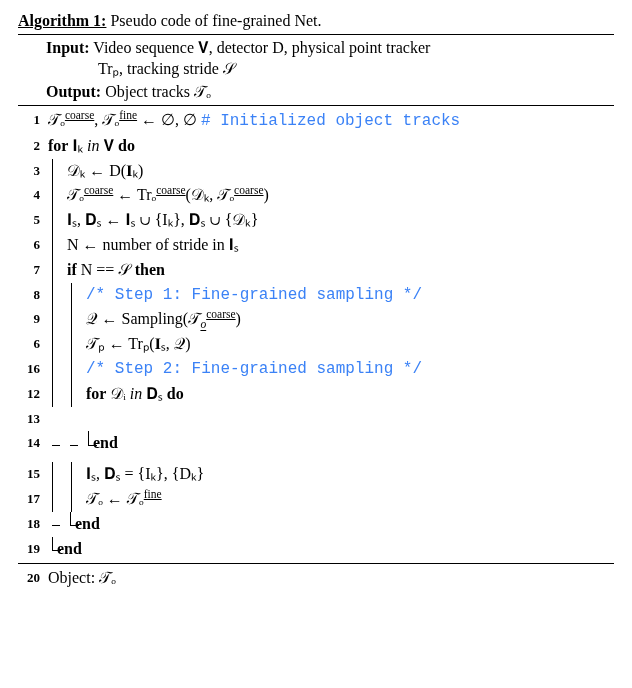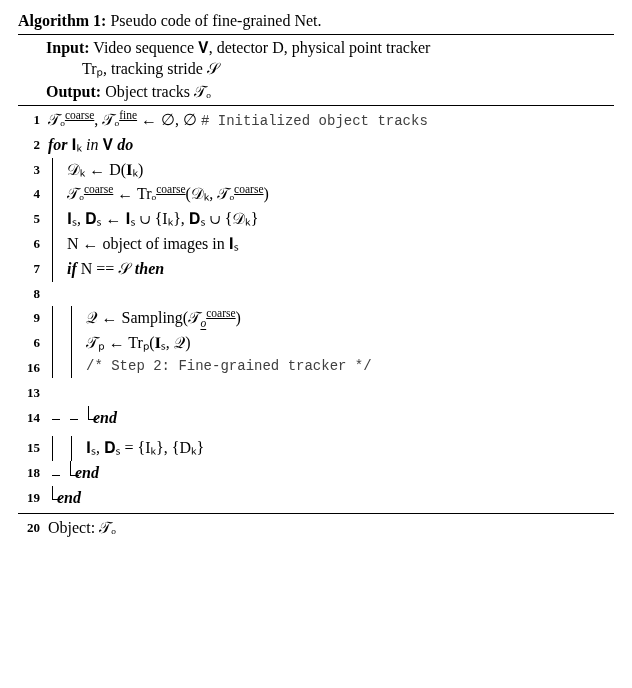--- a/index.html
+++ b/index.html
@@ -9,36 +9,36 @@
     color: #000;
     margin: 0;
     padding: 12px 18px;
     width: 632px;
     box-sizing: border-box;
   }
   .algo-title {
     font-size: 16px;
     margin-bottom: 4px;
   }
-  .algo-title .bold { font-weight: bold; }
+  .algo-title .bold { font-weight: bold; text-decoration: underline; }
   .hr-thick {
     border: none;
     border-top: 1.5px solid #000;
     margin: 2px 0;
   }
   .hr-thin {
     border: none;
     border-top: 1px solid #000;
     margin: 2px 0;
   }
   .io-block {
     margin: 4px 0 4px 28px;
   }
   .io-label { font-weight: bold; margin-top: 21px; }
-  .indent-cont { margin-left: 36px; }
+  .indent-cont { margin-left: 52px; }
   .code-block {
     position: relative;
     margin-top: 2px;
   }
   .line {
     display: flex;
     align-items: flex-start;
     line-height: 1.55;
     min-height: 1.55em;
   }
@@ -61,25 +61,25 @@
     border-left: 1.2px solid #000;
     display: inline-block;
     width: 14px;
     align-self: stretch;
     margin-left: 4px;
     flex: 0 0 auto;
   }
   .content {
     flex: 1 1 auto;
   }
-  .kw { font-weight: bold; font-style: italic; }
+  .kw { font-weight: bold; }
   .comment {
-    color: #404040;
+    color: #3b82f6;
     font-family: 'Courier New', Courier, monospace;
-    font-size: 14px;
+    font-size: 16px;
   }
   sub, sup { font-size: 0.72em; line-height: 0; text-decoration: underline; }
   .end-short .bar {
     align-self: flex-start;
     height: 0.9em;
     position: relative;
   }
   .end-short .bar::after {
     content: "";
     position: absolute;
@@ -153,36 +153,41 @@
     <div class="body">
         <span class="bar"></span>
         <span class="content">𝐈ₛ, 𝐃ₛ ← 𝐈ₛ ∪ {Iₖ}, 𝐃ₛ ∪ {𝒟ₖ}</span>
       </div>
   </div>
 
   <div class="line">
     <span class="ln">6</span>
     <div class="body">
         <span class="bar"></span>
-        <span class="content">N ← object of images in 𝐈ₛ</span>
+        <span class="content">N ← number of stride in 𝐈ₛ</span>
       </div>
   </div>
 
   <div class="line">
     <span class="ln">7</span>
     <div class="body">
         <span class="bar"></span>
         <span class="content">
       <span class="kw">if</span><span> N == 𝒮 </span><span class="kw">then</span>
     </span>
       </div>
   </div>
 
   <div class="line">
     <span class="ln">8</span>
+    <div class="body">
+        <span class="bar"></span>
+        <span class="bar"></span>
+        <span class="content comment">/* Step 1:  Fine-grained sampling */</span>
+      </div>
   </div>
 
   <div class="line">
     <span class="ln">9</span>
     <div class="body">
         <span class="bar"></span>
         <span class="bar"></span>
         <span class="content">
       <span>𝒬 ← Sampling(𝒯</span><sub><i>o</i></sub><sup>coarse</sup><span>)</span>
     </span>
@@ -196,24 +201,34 @@
         <span class="bar"></span>
         <span class="content">𝒯ₚ ← Trₚ(𝐈ₛ, 𝒬)</span>
       </div>
   </div>
 
   <div class="line">
     <span class="ln">16</span>
     <div class="body">
         <span class="bar"></span>
         <span class="bar"></span>
-        <span class="content comment">/* Step 2:  Fine-grained tracker */</span>
-      </div>
-  </div>
-
+        <span class="content comment">/* Step 2:  Fine-grained sampling */</span>
+      </div>
+  </div>
+
+  <div class="line">
+    <span class="ln">12</span>
+    <div class="body">
+        <span class="bar"></span>
+        <span class="bar"></span>
+        <span class="content">
+      <span class="kw">for</span><span> 𝒟ᵢ </span><i>in</i><span> 𝐃ₛ </span><span class="kw">do</span>
+    </span>
+      </div>
+  </div>
 
   <div class="line">
     <span class="ln">13</span>
     <div class="body">
         <span class="bar"></span>
         <span class="bar"></span>
         <span class="bar"></span>
       </div>
   </div>
 
@@ -238,20 +253,30 @@
   <div class="line">
     <span class="ln">15</span>
     <div class="body">
         <span class="bar"></span>
         <span class="bar"></span>
         <span class="content">𝐈ₛ, 𝐃ₛ = {Iₖ}, {Dₖ}</span>
       </div>
   </div>
 
 
+  <div class="line">
+    <span class="ln">17</span>
+    <div class="body">
+        <span class="bar"></span>
+        <span class="bar"></span>
+        <span class="content">
+      <span>𝒯ₒ ← 𝒯ₒ</span><sup>fine</sup>
+    </span>
+      </div>
+  </div>
 
   <div class="line end-short">
     <span class="ln">18</span>
     <div class="body">
         <span class="bar" style="border:none;width:14px"></span>
         <span class="bar"></span>
         <span class="content kw" style="margin-left:-10px">end</span>
       </div>
   </div>
 

